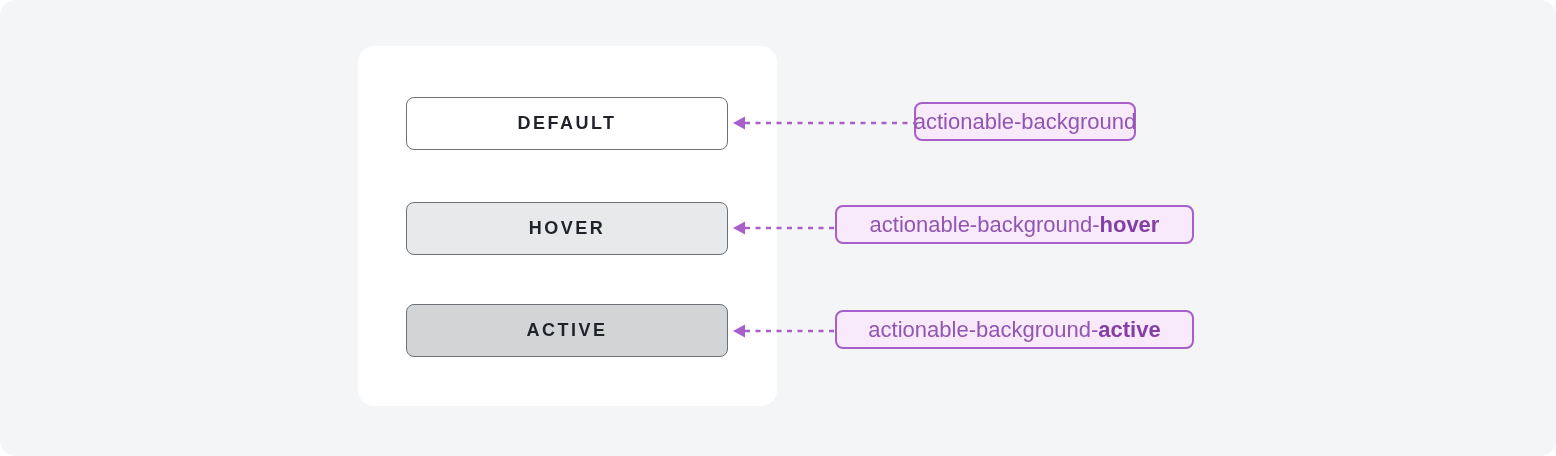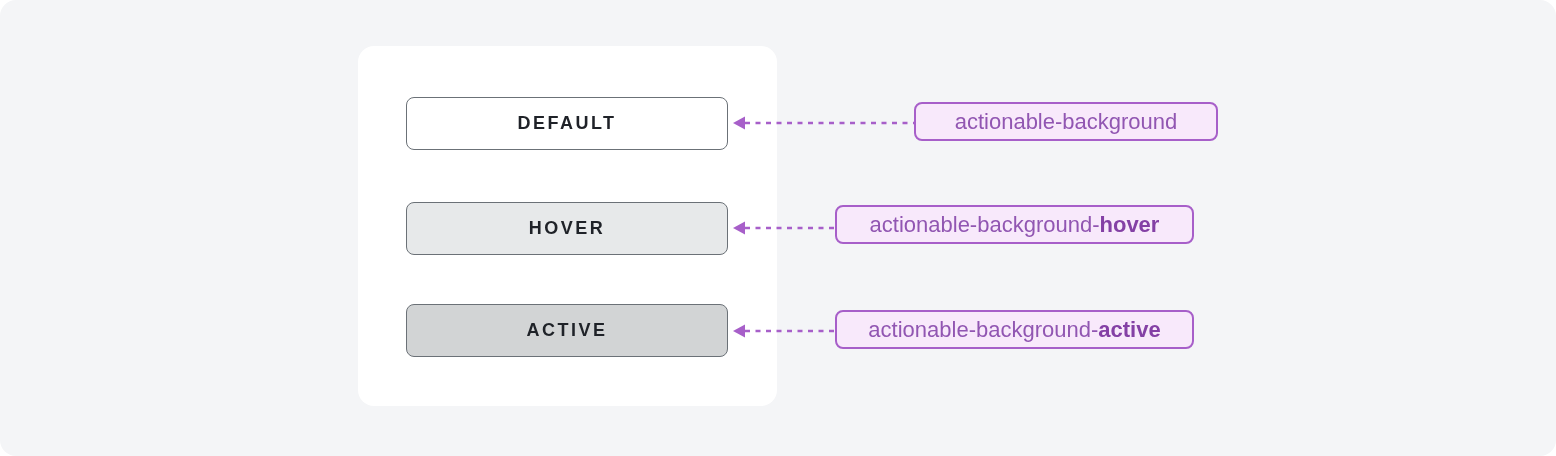--- a/index.html
+++ b/index.html
@@ -68,21 +68,21 @@
     background: #f8e9fb;
     border: 2px solid #a75fc9;
     border-radius: 8px;
     display: flex;
     align-items: center;
     justify-content: center;
     font-size: 22px;
     color: #9156b2;
     white-space: nowrap;
   }
-  .badge-1 { left: 914px; top: 102px; width: 304px; }
+  .badge-1 { left: 914px; top: 102px; width: 222px; }
   .badge-2 { left: 835px; top: 205px; width: 359px; }
   .badge-3 { left: 835px; top: 310px; width: 359px; }
   .token-modifier {
     font-weight: 700;
     color: #8440a5;
   }
 </style>
 </head>
 <body>
 

